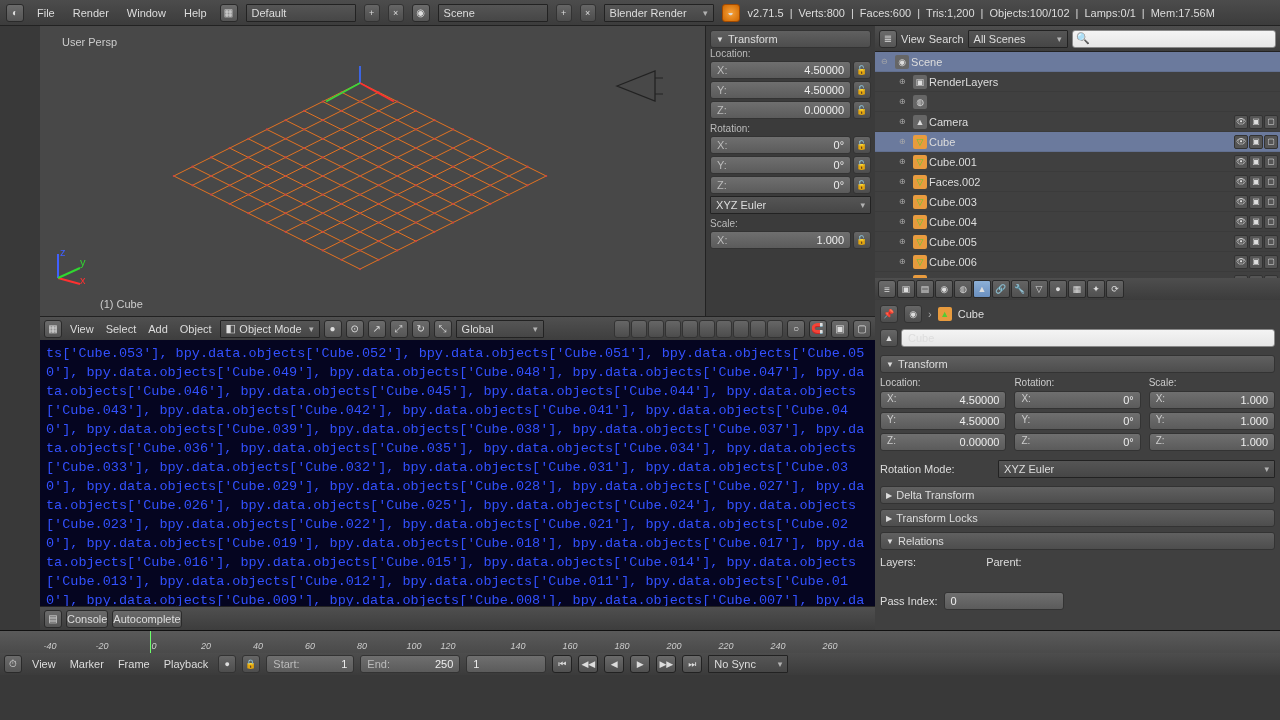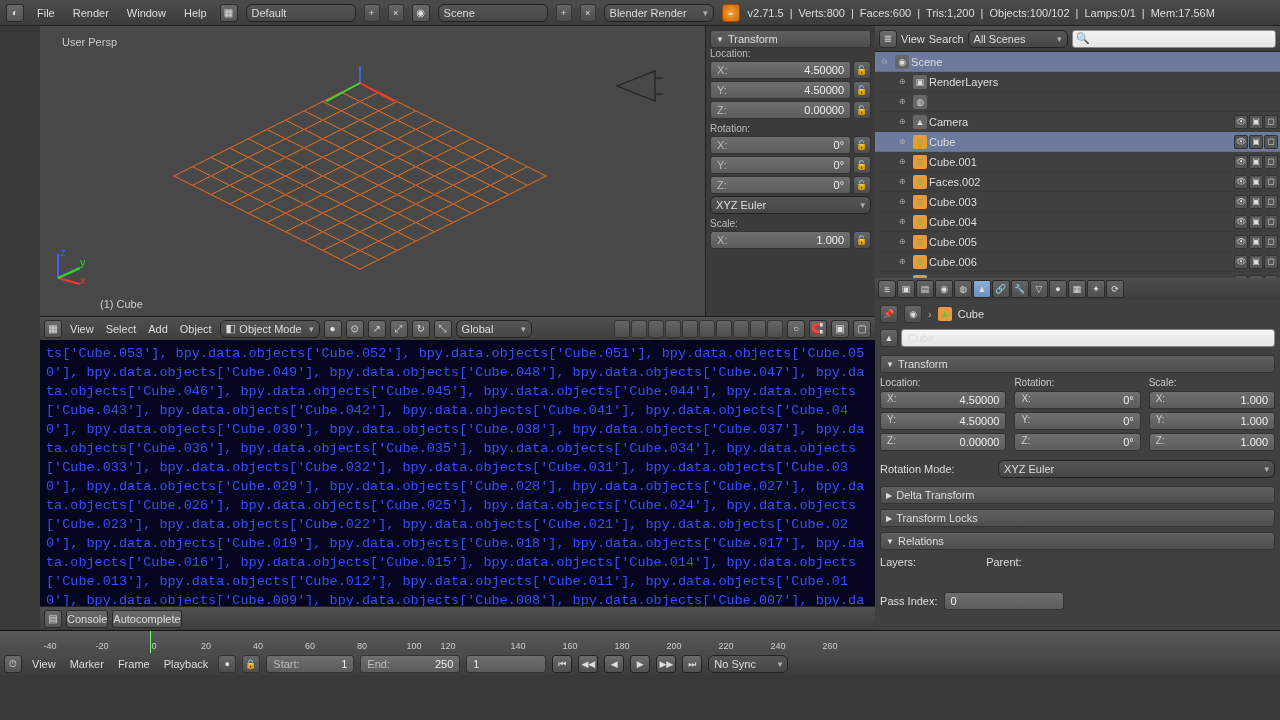--- a/index.html
+++ b/index.html
@@ -1,19 +1,19 @@
 <!DOCTYPE html>
 <html><head>
 <meta charset="utf-8">
 <style>
 * { margin:0; padding:0; box-sizing:border-box; font-family:Arial,sans-serif; font-size:11px; color:#ddd; user-select:none; }
 body { background:#393939; width:1280px; height:720px; overflow:hidden; position:relative; }
 .row { display:flex; align-items:center; }
 .btn { background:linear-gradient(#6a6a6a,#555); border:1px solid #2a2a2a; border-radius:3px; height:18px; padding:0 0; display:flex; align-items:center; cursor:pointer; white-space:nowrap; }
-.drop { background:linear-gradient(#555,#464646); border:1px solid #222; border-radius:6px; height:18px; padding:8px 5px; display:flex; align-items:center; justify-content:space-between; }
+.drop { background:linear-gradient(#555,#464646); border:1px solid #222; border-radius:1px; height:18px; padding:8px 5px; display:flex; align-items:center; justify-content:space-between; }
 .chev::after { content:"▾"; font-size:9px; margin-left:4px; opacity:.7; }
 .numfield { background:linear-gradient(#6f6f6f,#5b5b5b); border:1px solid #333; border-radius:3px; height:18px; display:flex; align-items:center; justify-content:space-between; padding:0 6px; }
 .numfield .lab { color:#bbb; }
 .numfield .val { color:#eee; text-align:right; }
 .panel-hdr { background:linear-gradient(#606060,#4d4d4d); border:1px solid #333; border-radius:3px; height:18px; display:flex; align-items:center; padding:0 5px; gap:4px; }
 .panel-hdr .tri { font-size:8px; }
 .ico { width:18px; height:18px; border:1px solid #2a2a2a; border-radius:3px; background:linear-gradient(#6b6b6b,#555); display:flex; align-items:center; justify-content:center; font-size:10px; }
 .minibtn { width:16px; height:18px; border:1px solid #333; border-radius:3px; background:linear-gradient(#666,#4c4c4c); display:flex; align-items:center; justify-content:center; font-size:9px; }
 
 
@@ -70,21 +70,21 @@
 #props-body { flex:1; padding:5px 5px 0 5px; overflow:hidden; }
 .pbox { background:linear-gradient(#f4f4f4,#e6e6e6); border:1px solid #888; border-radius:3px; height:18px; padding:0 6px; color:#333; display:flex; align-items:center; }
 .p3col { display:flex; gap:8px; margin-top:4px; }
 .p3col .pcol { flex:1; }
 .p3col .pcol .lab { font-size:10px; color:#ccc; margin-bottom:3px; }
 .p3col .numfield { margin-bottom:3px; }
 
 
 #timeline { height:44px; background:#393939; border-top:1px solid #111; position:relative; }
 #tl-ruler { height:22px; background:linear-gradient(#5a5a5a,#4a4a4a); position:relative; display:flex; align-items:flex-end; }
-.tick { position:absolute; bottom:2px; font-size:9px; color:#ccc; transform:translateX(-50%); }
+.tick { position:absolute; bottom:2px; font-size:9px; color:#ccc; transform:translateX(-50%);font-style:italic; }
 .playhead { position:absolute; top:0; bottom:0; width:1px; background:#6cff6c; }
 #tl-hdr { height:22px; background:linear-gradient(#4d4d4d,#3b3b3b); display:flex; align-items:center; gap:6px; padding:0 4px; }
 #tl-hdr .menu { padding:0 4px; cursor:pointer; }
 .playbtn { width:20px; height:18px; border:1px solid #222; border-radius:3px; background:linear-gradient(#6a6a6a,#505050); display:flex; align-items:center; justify-content:center; font-size:9px; }
 
 
 .linkbtn { width:18px; height:18px; border:1px solid #333; border-radius:3px; background:linear-gradient(#666,#4d4d4d); display:flex; align-items:center; justify-content:center; font-size:9px; }
 
 .searchbox{background:linear-gradient(#f4f4f4,#e6e6e6);border:1px solid #888;border-radius:3px;height:18px;display:flex;align-items:center;padding:0 4px;color:#666;gap:4px}
 </style>
@@ -383,21 +383,21 @@
       <div class="drop chev" style="width:100px">
           <span>◧ </span>
           <span>Object Mode</span>
         </div>
       <div class="ico">●</div>
       <div class="ico">⊙</div>
       <div class="ico">↗</div>
       <div class="ico">⤢</div>
       <div class="ico">↻</div>
       <div class="ico">⤡</div>
-      <div class="drop chev" style="width:76px">
+      <div class="drop chev" style="width:88px">
           <span>Global</span>
         </div>
       <div style="flex:1"></div>
       <div style="display:flex;gap:1px">
         <div class="minibtn"></div>
           <div class="minibtn"></div>
           <div class="minibtn"></div>
           <div class="minibtn"></div>
           <div class="minibtn"></div>
         <div class="minibtn"></div>

